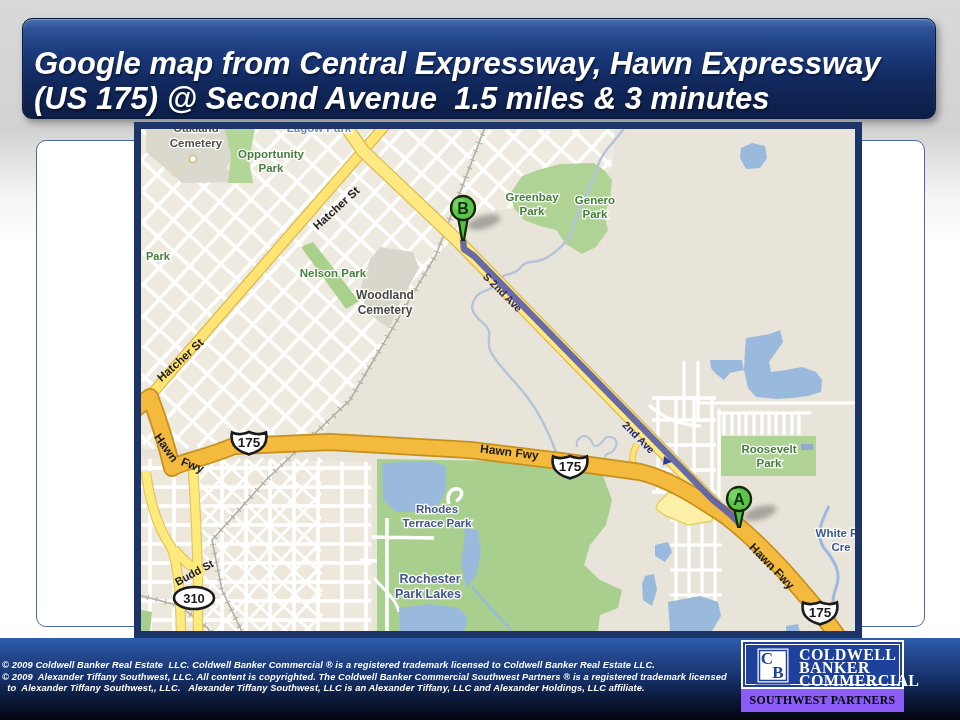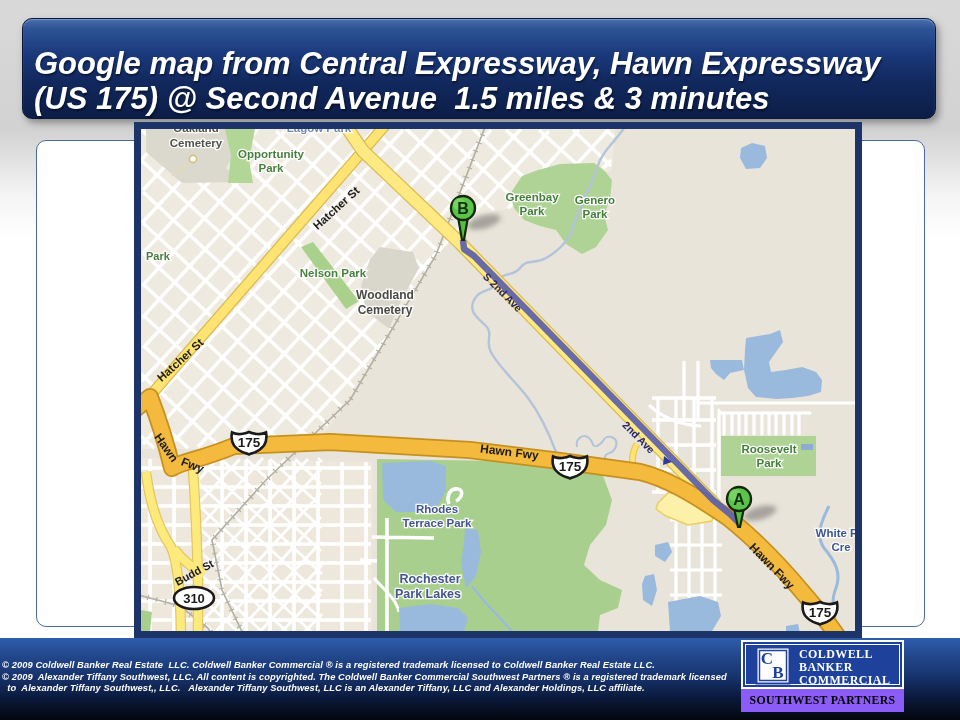--- a/index.html
+++ b/index.html
@@ -221,18 +221,18 @@
  <div class="abs" style="left:2px;top:2px;right:2px;bottom:2px;border:1px solid #ffffff;"></div>
 
  <svg class="abs" style="left:12px;top:4px;" width="36" height="39" viewBox="0 0 36 39">
   <rect x="1.5" y="1.5" width="33" height="36" fill="#ffffff" stroke="#1e419b" stroke-width="2"></rect>
   <rect x="4.5" y="4.5" width="27" height="30" fill="none" stroke="#1e419b" stroke-width="1.5"></rect>
   <text x="12" y="18" font-family="Liberation Serif, serif" font-size="17" font-weight="bold" fill="#1e419b" text-anchor="middle">C</text>
   <text x="23" y="32" font-family="Liberation Serif, serif" font-size="17" font-weight="bold" fill="#1e419b" text-anchor="middle">B</text>
  </svg>
 
  <div class="abs" style="left:56px;top:6px;font-family:'Liberation Serif',serif;font-weight:bold;color:#ffffff;
-  font-size:12px;line-height:13px;letter-spacing:0.4px;">COLDWELL<br>BANKER<br>COMMERCIAL</div>
+  font-size:16px;line-height:13px;letter-spacing:0.4px;">COLDWELL<br>BANKER<br>COMMERCIAL</div>
 </div>
 
 <div class="abs" style="left:741px;top:689px;width:163px;height:23px;background:#8b5cf6;text-align:center;">
  <span style="font-family:'Liberation Serif',serif;font-weight:bold;font-size:11.8px;color:#000000;letter-spacing:0.3px;line-height:23px;white-space:nowrap;">SOUTHWEST PARTNERS</span>
 </div>
 
 </body></html>

